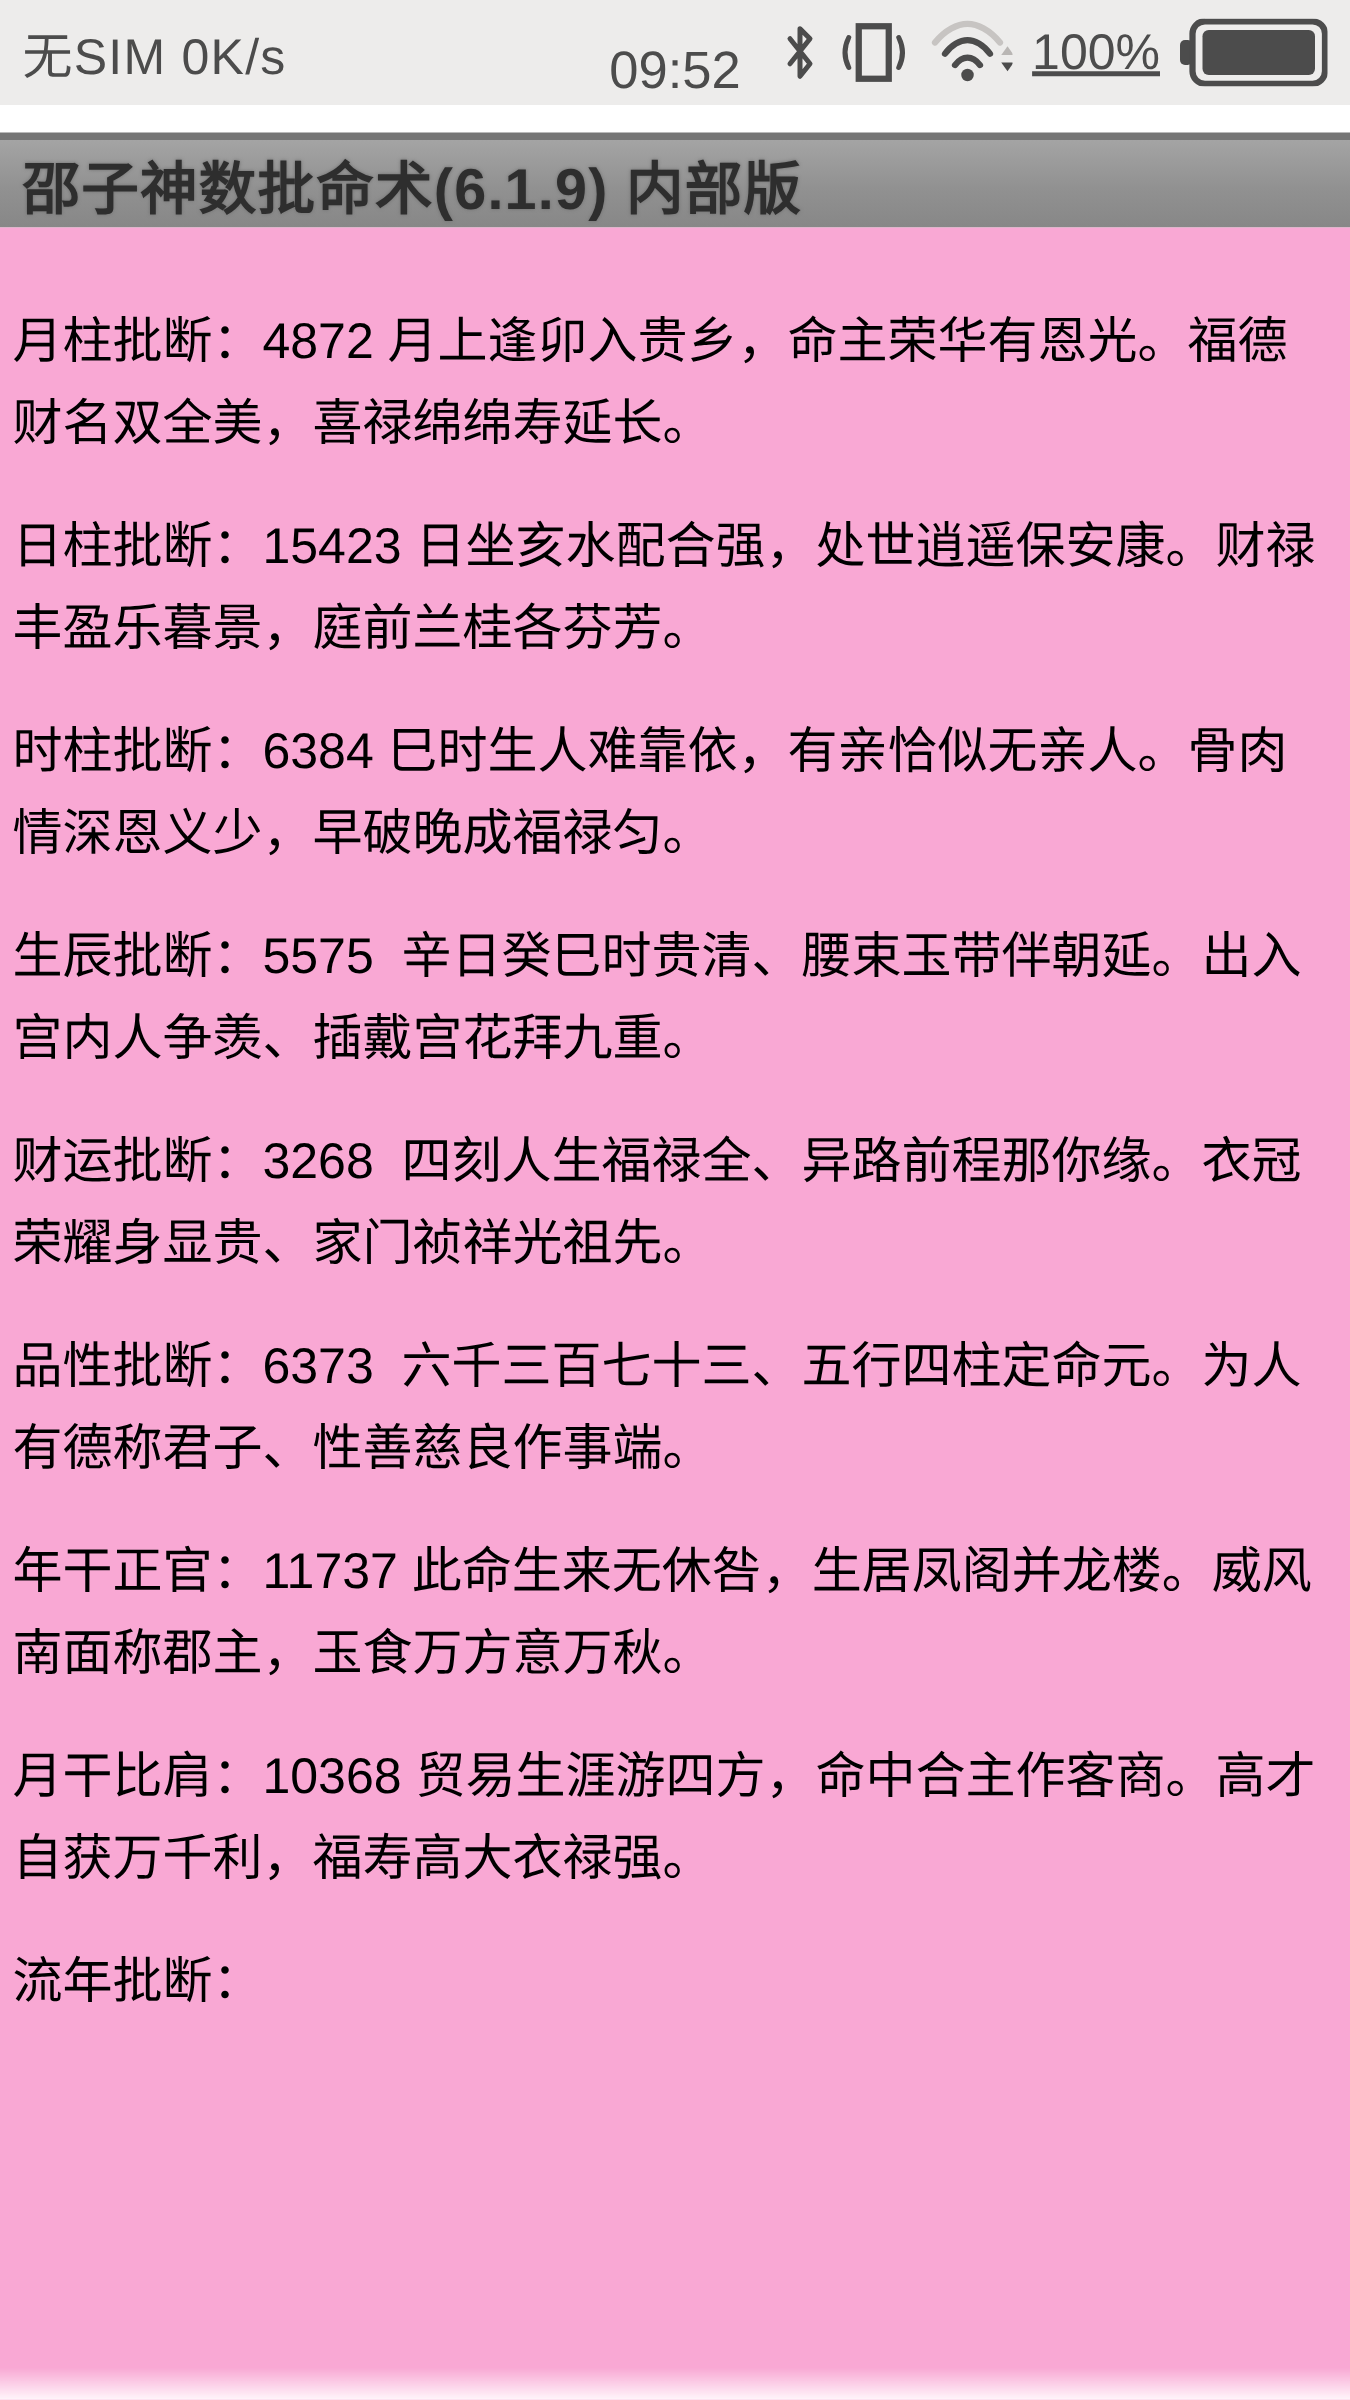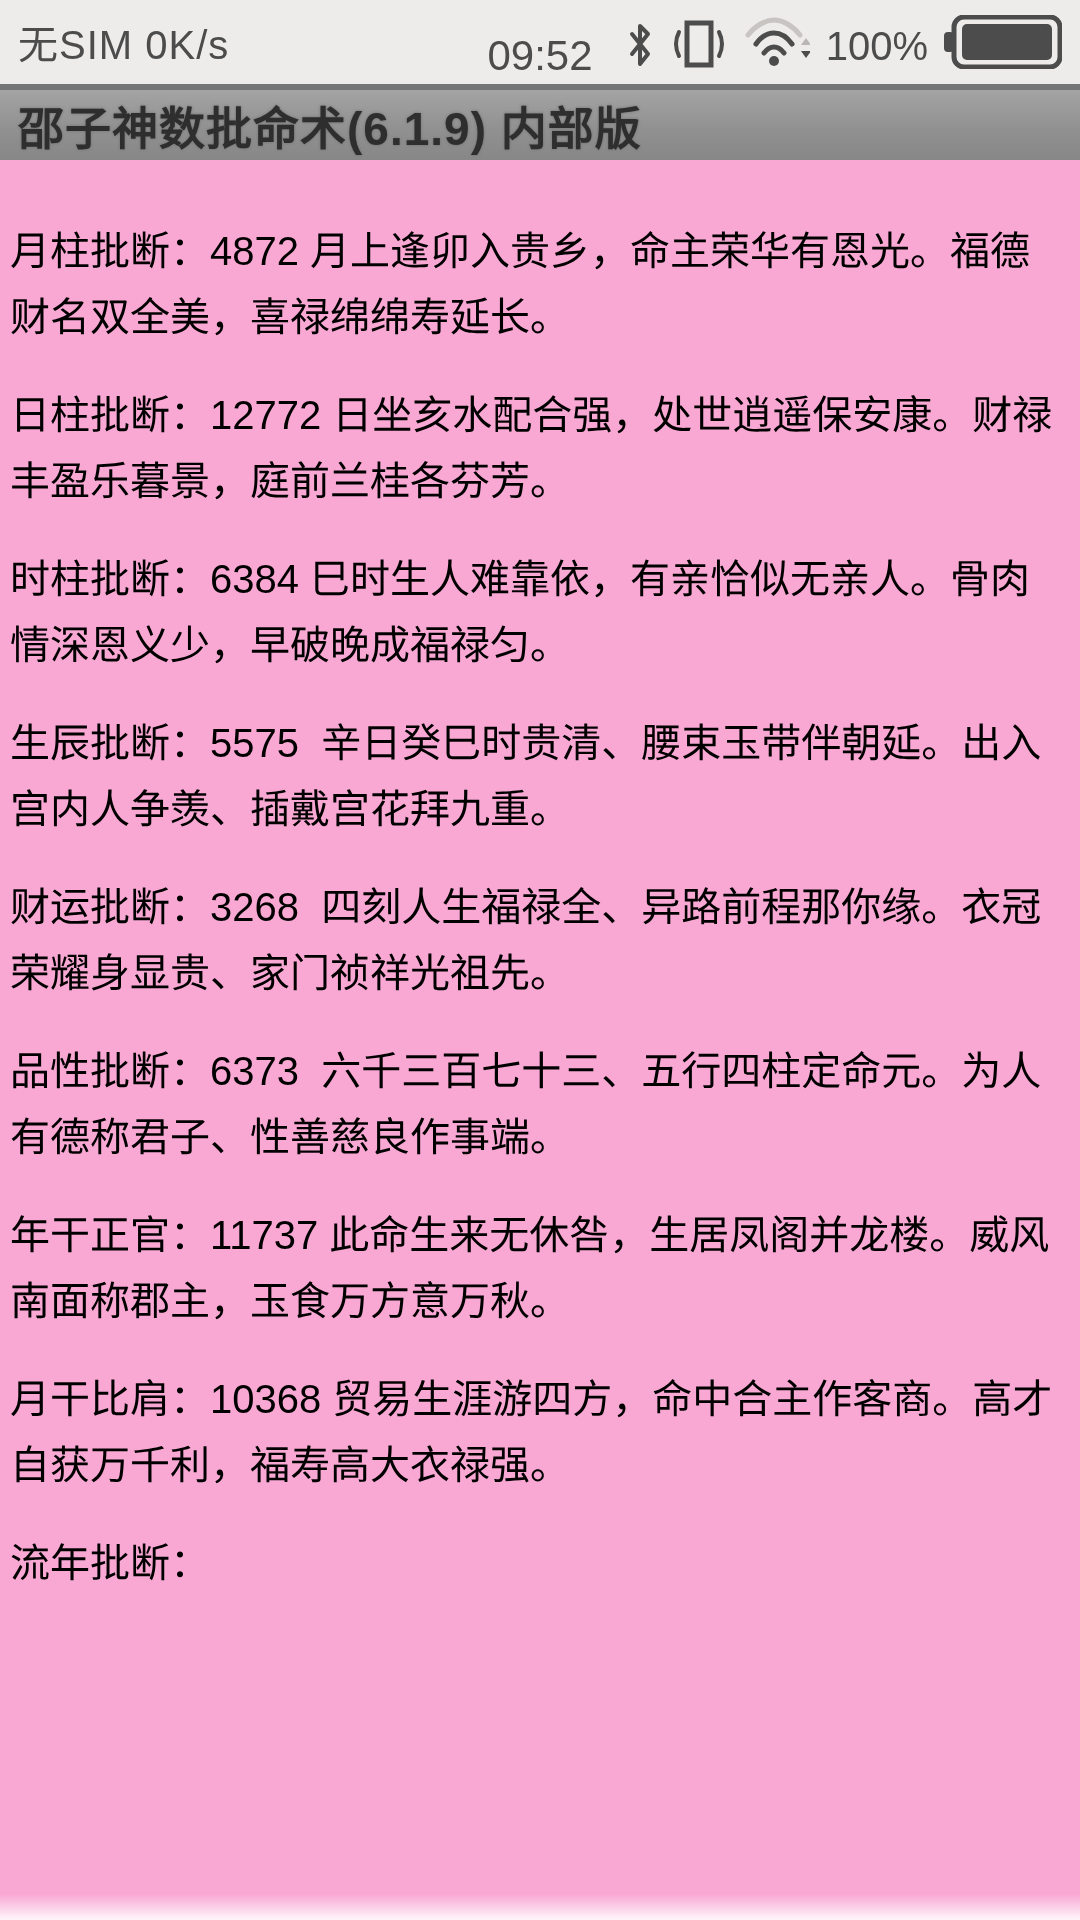--- a/index.html
+++ b/index.html
@@ -27,34 +27,36 @@
   .status-left { letter-spacing: 1px; }
   .status-time {
     position: absolute;
     left: 50%;
     transform: translateX(-50%);
     font-size: 42px;
     margin-top: 28px;
   }
   .status-right {
     display: flex;
-    align-items: flex-end;
+    align-items: center;
     gap: 16px;
+    text-decoration: underline;
   }
   .status-right svg { display: block; }
   .pct { font-size: 40px; }
   
   .title-bar {
     height: 76px;
     border-top: 6px solid #757575;
     background: linear-gradient(#A4A4A4, #919191 55%, #878787);
     display: flex;
     align-items: center;
     padding: 0 18px;
     box-sizing: border-box;
+    margin-top: 22px;
   }
   .title-bar .title-text {
     font-size: 46px;
     font-weight: bold;
     color: #2E2E2E;
     text-shadow: 0 0 3px #6e6e6e;
     letter-spacing: 1px;
     white-space: nowrap;
   }
   
@@ -128,21 +130,21 @@
     </span>
   </span>
 </div>
 
 <div class="title-bar">
   <span class="title-text">邵子神数批命术(6.1.9) 内部版</span>
 </div>
 
 <div class="content">
   <p>月柱批断：4872 月上逢卯入贵乡，命主荣华有恩光。福德财名双全美，喜禄绵绵寿延长。</p>
-  <p>日柱批断：12772 日坐亥水配合强，处世逍遥保安康。财禄丰盈乐暮景，庭前兰桂各芬芳。</p>
+  <p>日柱批断：15423 日坐亥水配合强，处世逍遥保安康。财禄丰盈乐暮景，庭前兰桂各芬芳。</p>
   <p>时柱批断：6384 巳时生人难靠依，有亲恰似无亲人。骨肉情深恩义少，早破晚成福禄匀。</p>
   <p>生辰批断：5575  辛日癸巳时贵清、腰束玉带伴朝延。出入宫内人争羡、插戴宫花拜九重。</p>
   <p>财运批断：3268  四刻人生福禄全、异路前程那你缘。衣冠荣耀身显贵、家门祯祥光祖先。</p>
   <p>品性批断：6373  六千三百七十三、五行四柱定命元。为人有德称君子、性善慈良作事端。</p>
   <p>年干正官：11737 此命生来无休咎，生居凤阁并龙楼。威风南面称郡主，玉食万方意万秋。</p>
   <p>月干比肩：10368 贸易生涯游四方，命中合主作客商。高才自获万千利，福寿高大衣禄强。</p>
   <p>流年批断：</p>
 </div>
 
 <div class="bottom-fade"></div>

